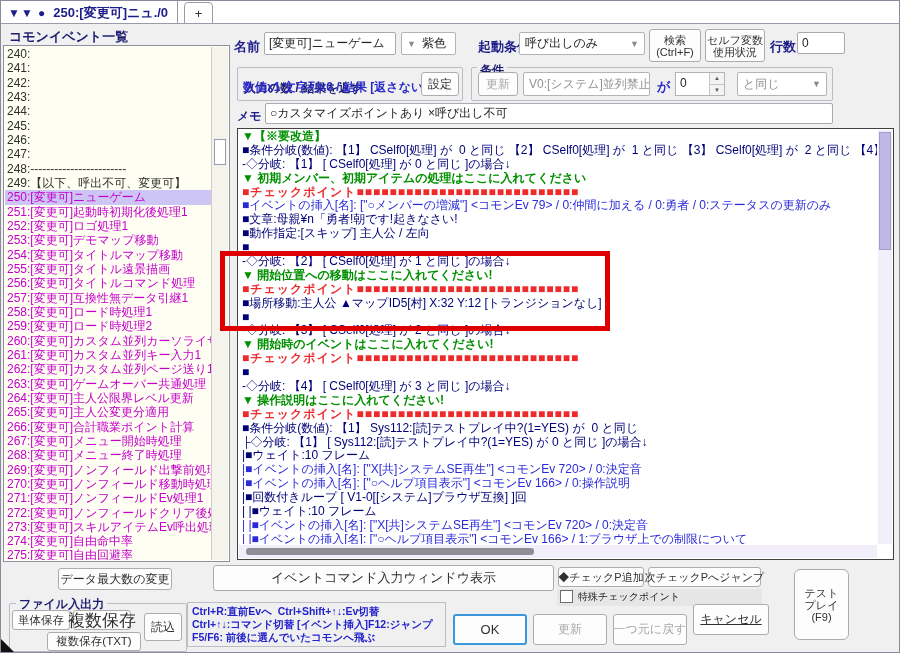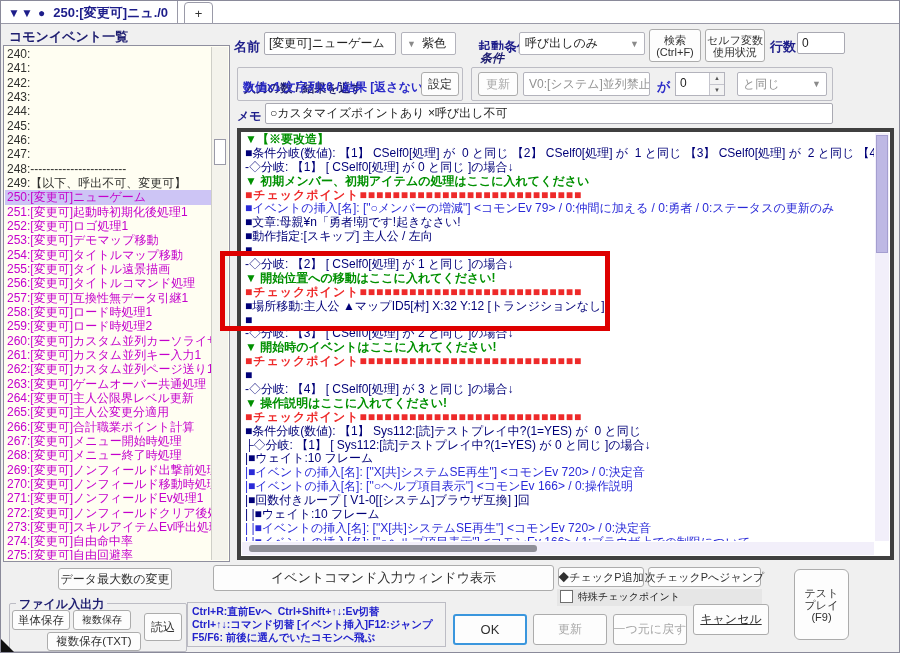--- a/index.html
+++ b/index.html
@@ -56,21 +56,21 @@
   
   .spinner { position:absolute; background:#fff; border:1px solid #b3b3bc; display:flex; }
   .spin-val { flex:1; font-size:12px; color:#222; padding:3px 4px; }
   .spin-btns { width:15px; border-left:1px solid #c5c5cd; display:flex; flex-direction:column; }
   .spin-btns span { flex:1; font-size:6px; color:#555; display:flex; align-items:center;
                     justify-content:center; background:#f3f3f3; }
   .spin-btns span:first-child { border-bottom:1px solid #c5c5cd; }
 
   
   .evlist { position:absolute; left:236px; top:127px; width:657px; height:432px;
-            background:#fff; border:4px solid #404040; overflow:hidden; }
+            background:#fff; border:1px solid #404040; overflow:hidden; }
   .ev-lines { position:absolute; left:1px; top:1px; right:16px; bottom:15px; overflow:hidden;
               padding-left:3px; }
   .evline { height:13.9px; line-height:13.9px; font-size:12px; white-space:pre; overflow:hidden; }
   .c-navy { color:#000078; }
   .c-blue { color:#2a2ad8; }
   .c-green { color:#009000; font-weight:bold; }
   .c-red { color:#ee2a2a; font-weight:bold; letter-spacing:1px; }
   .ev-vscroll { position:absolute; top:1px; right:1px; width:14px; bottom:15px; background:#f2effa; }
   .ev-vthumb { position:absolute; left:1px; right:1px; top:2px; height:118px;
                background:#beb8e4; border:1px solid #a49ed0; }
@@ -185,21 +185,21 @@
       </div>
     <div class="sb-scroll">
       <div class="sb-thumb"></div>
     </div>
   </div>
   <div class="btn" style="left:57px; top:567px; width:114px; height:22px;">データ最大数の変更</div>
 
   <div class="group" style="left:8px; top:602px; width:178px; height:49px;"></div>
   <div class="group-title" style="left:15px; top:595px;">ファイル入出力</div>
   <div class="btn" style="left:11px; top:609px; width:58px; height:20px; font-size:11.5px;">単体保存</div>
-  <div class="btn" style="left:72px; top:609px; width:58px; height:20px; font-size:10px;">複数保存</div>
+  <div class="btn" style="left:72px; top:609px; width:58px; height:20px; font-size:17px;">複数保存</div>
   <div class="btn" style="left:143px; top:612px; width:38px; height:28px;">読込</div>
   <div class="btn" style="left:46px; top:631px; width:94px; height:19px; font-size:11.5px;">複数保存(TXT)</div>
   <div class="grip"></div>
 
   <div class="lbl" style="left:233px; top:37px;">名前</div>
   <input class="tinput" style="left: 263px; top: 31px; width: 132px; height: 23px;" value="[変更可]ニューゲーム">
   <div class="combo" style="left:400px; top:31px; width:55px; height:23px;">
     <span class="arr-left">▼</span>
     <span>紫色</span>
   </div>
@@ -218,21 +218,21 @@
   </div>
   <div class="lbl" style="left:769px; top:37px;">行数</div>
   <input class="tinput" style="left: 796px; top: 31px; width: 48px; height: 22px;" value="0">
 
   <div class="group" style="left:236px; top:66px; width:226px; height:34px;"></div>
   <div class="group-title" style="left:240px; top:59px;margin-top:20px;">入力の数 / 結果を返す</div>
   <div class="bluetext" style="left:242px; top:78px;">数値x1 文字列x0 / 結果 [返さない]</div>
   <div class="btn" style="left:420px; top:71px; width:38px; height:24px;">設定</div>
 
   <div class="group" style="left:470px; top:66px; width:362px; height:34px;"></div>
-  <div class="group-title" style="left:476px; top:49px;font-style:italic;">条件</div>
+  <div class="group-title" style="left:476px; top:61px;">条件</div>
   <div class="btn disabled" style="left:477px; top:71px; width:40px; height:24px;">更新</div>
   <div class="combo gray" style="left:522px; top:71px; width:127px; height:24px;">
     <span>V0:[システム]並列禁止用</span>
     
   </div>
   <div class="bluetext" style="left:656px; top:77px; font-size:13px;">が</div>
   <div class="spinner" style="left:674px; top:71px; width:50px; height:24px;">
     <span class="spin-val">0</span>
     <span class="spin-btns">
       <span>▲</span>

